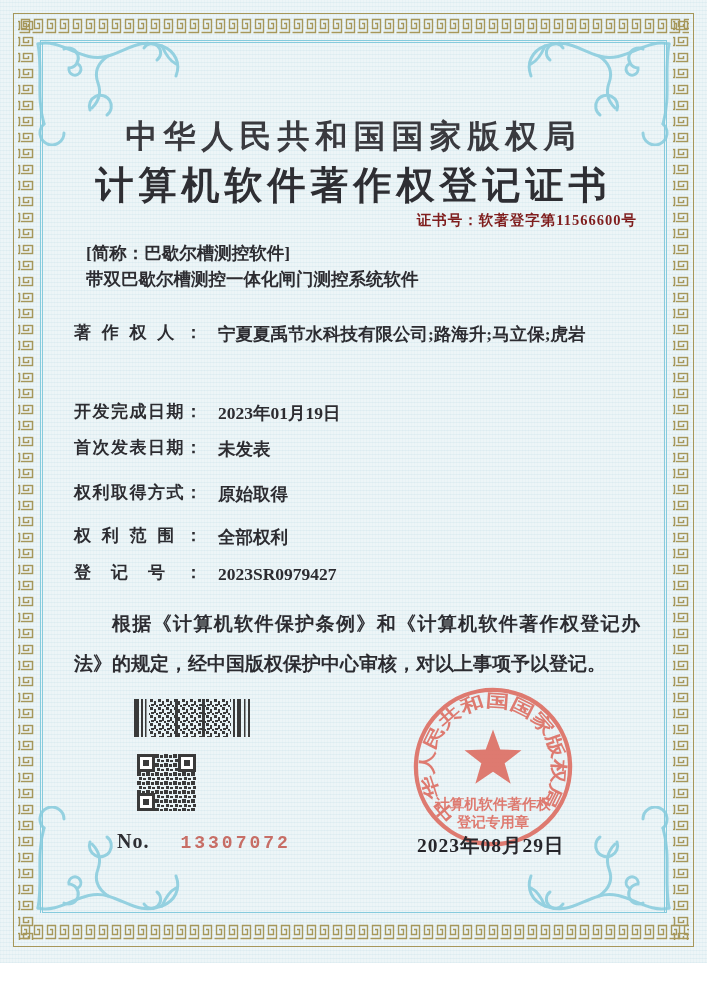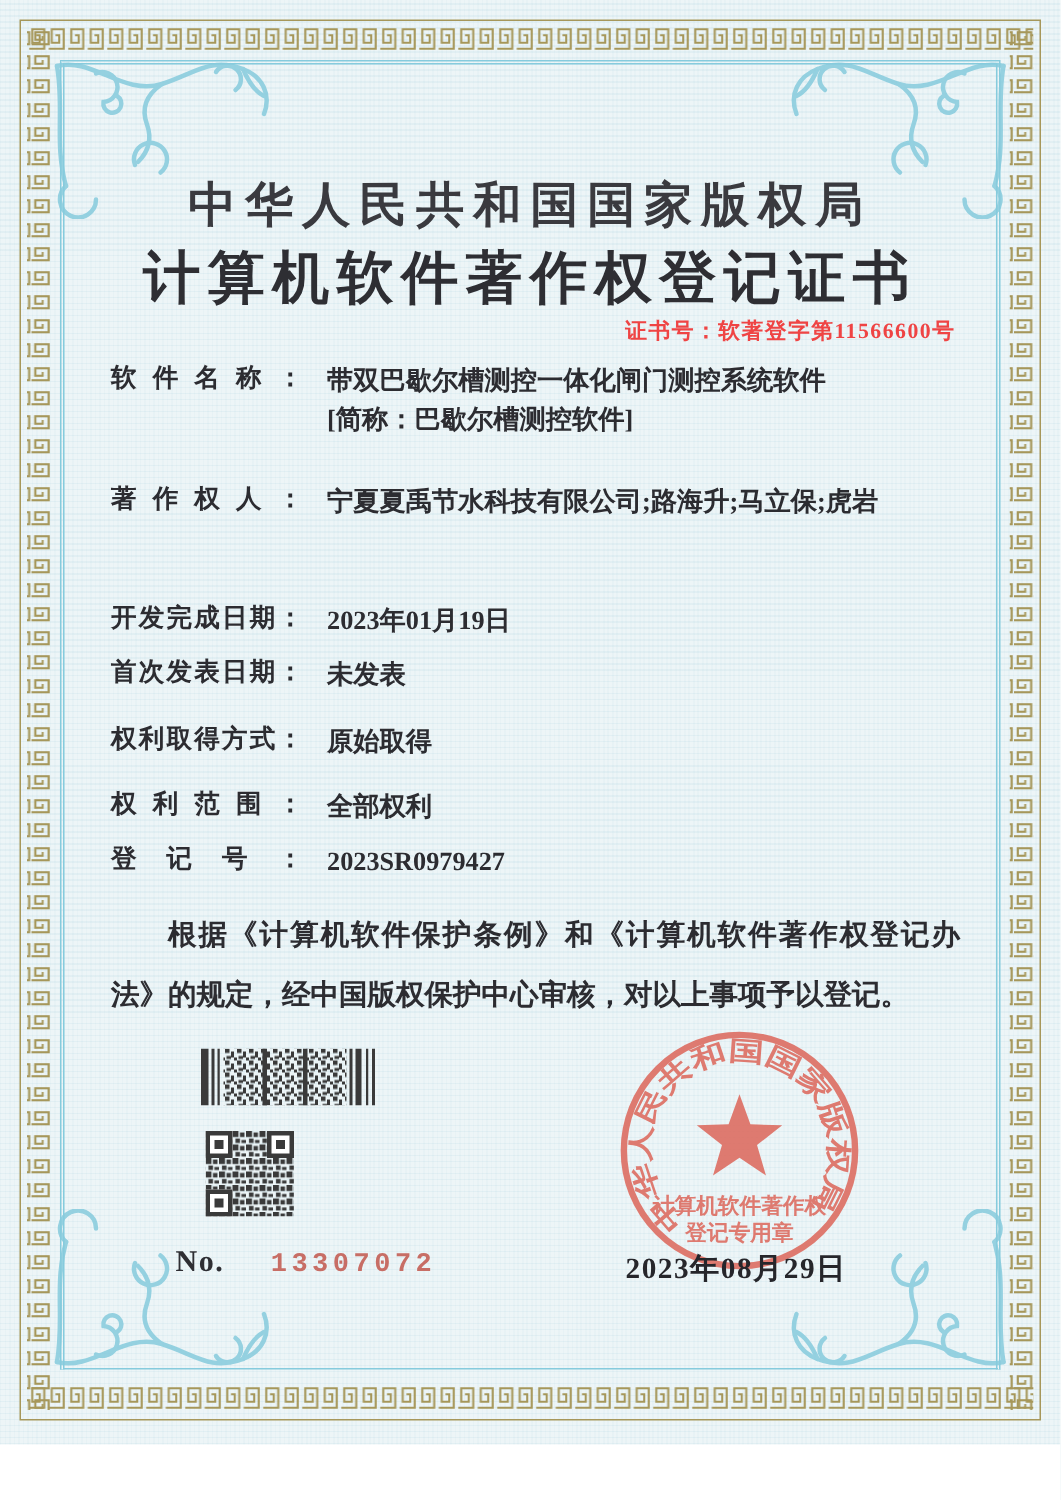--- a/index.html
+++ b/index.html
@@ -42,21 +42,21 @@
   .issuer{
     position:absolute;top:115px;left:0;width:707px;text-align:center;
     font-size:32px;font-weight:700;letter-spacing:6px;color:#3a3a3f;
   }
   .cert-title{
     position:absolute;top:160px;left:0;width:707px;text-align:center;
     font-size:38px;font-weight:700;letter-spacing:5px;color:#2e2e33;
   }
   .cert-no{
     position:absolute;top:211px;right:70px;
-    font-size:14.5px;font-weight:700;color:#ef4444;letter-spacing:1px;
+    font-size:14.5px;font-weight:700;color:#7f1d1d;letter-spacing:1px;
   }
   
   .frow{position:absolute;left:74px;color:#2c2c31;}
   .flabel{
     display:inline-block;width:128px;font-size:17px;font-weight:700;
     text-align:justify;text-align-last:justify;vertical-align:top;
   }
   .fvalue{
     display:inline-block;margin-left:12px;font-size:17.5px;font-weight:700;
     vertical-align:top;max-width:420px;line-height:26px;
@@ -163,24 +163,23 @@
     <use href="#flourish-shape"></use>
   </svg>
 
 <div class="issuer">中华人民共和国国家版权局</div>
 <div class="cert-title">计算机软件著作权登记证书</div>
 <div class="cert-no">
   <span>证书号：</span><span>软著登字第11566600号</span>
 </div>
 
 <div class="frow" style="top:240px">
-  <span class="flabel">软件名称：</span>
   <span class="fvalue">
+    <span class="vline">[简称：巴歇尔槽测控软件]</span>
     <span class="vline">带双巴歇尔槽测控一体化闸门测控系统软件</span>
-    <span class="vline">[简称：巴歇尔槽测控软件]</span>
   </span>
 </div>
 
 <div class="frow" style="top:321px">
   <span class="flabel">著作权人：</span>
   <span class="fvalue">宁夏夏禹节水科技有限公司;路海升;马立保;虎岩</span>
 </div>
 
 <div class="frow" style="top:400px">
   <span class="flabel">开发完成日期：</span>

